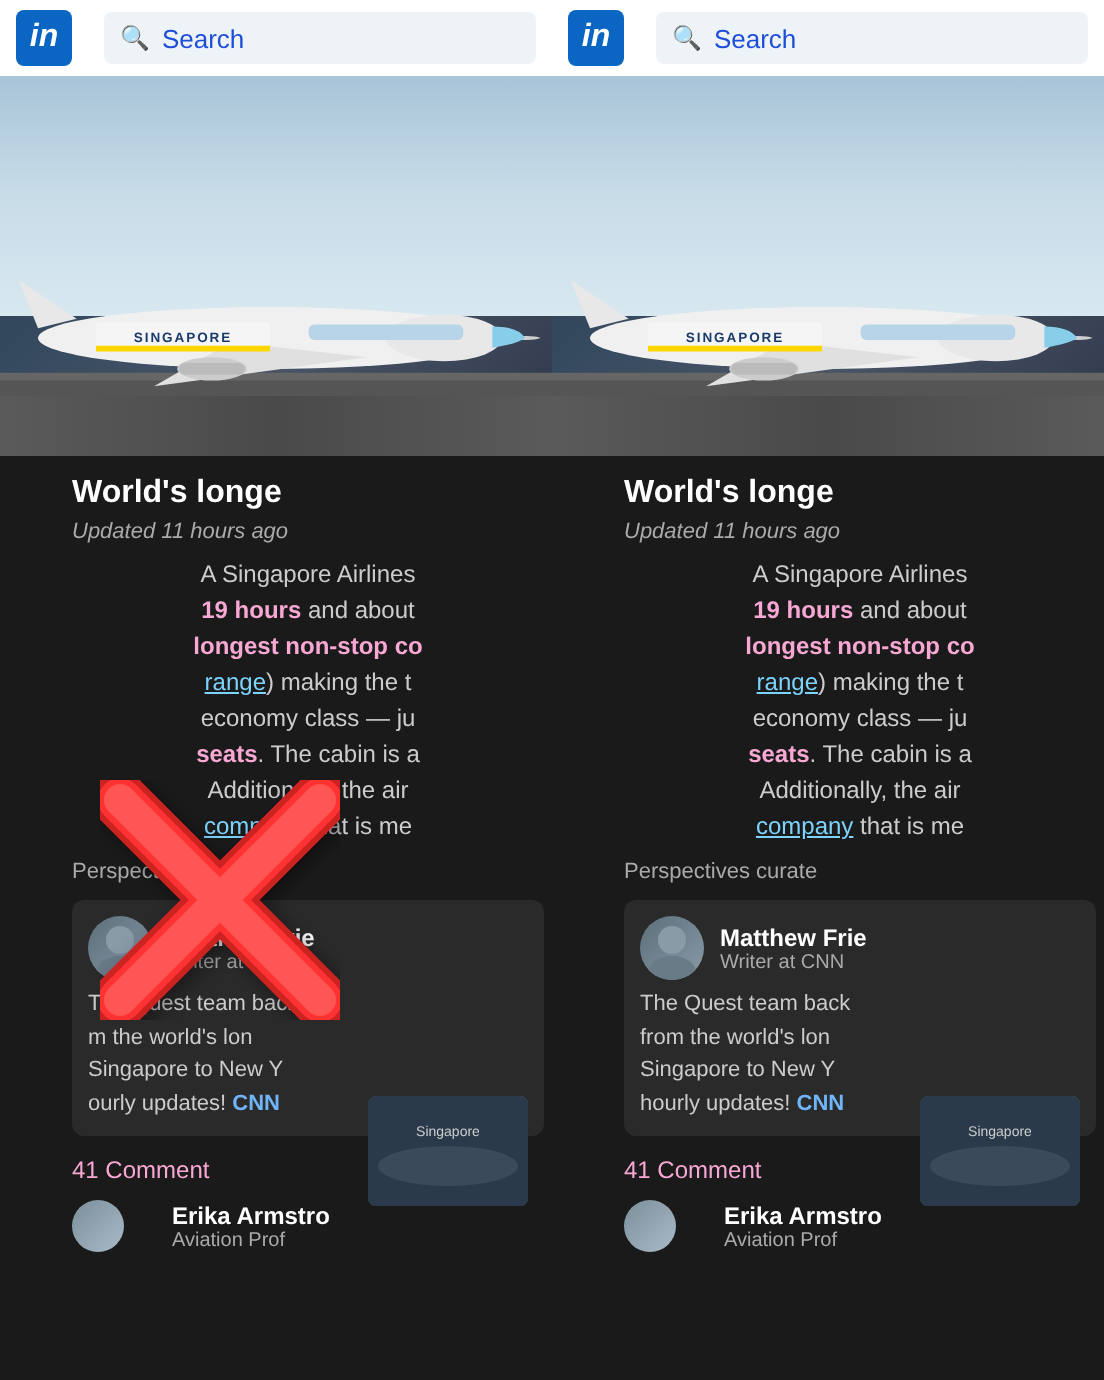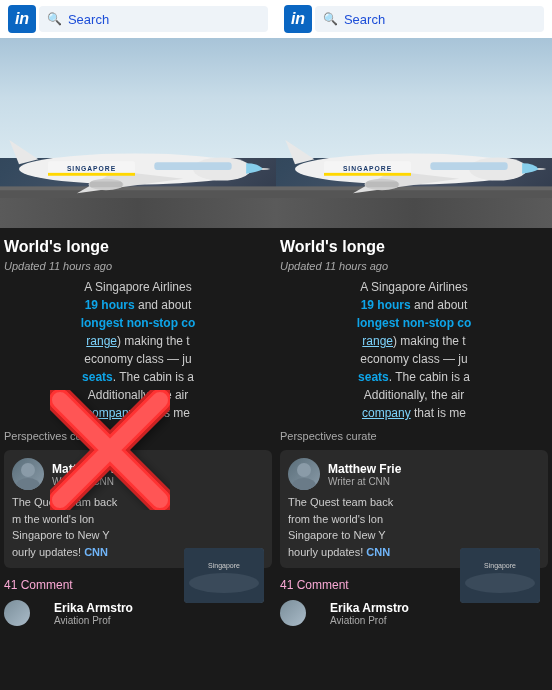--- a/index.html
+++ b/index.html
@@ -20,21 +20,21 @@
       background: #1a1a1a;
     }
 
     
     .header {
       height: 38px;
       background: #ffffff;
       display: flex;
       align-items: center;
       padding: 0 8px;
-      gap: 3px;
+      gap: 16px;
       position: relative;
       z-index: 10;
     }
 
     .linkedin-logo {
       width: 28px;
       height: 28px;
       background: #0a66c2;
       border-radius: 4px;
       display: flex;
@@ -85,20 +85,21 @@
       bottom: 20px;
       left: -10px;
       width: 290px;
     }
 
     
     .article-content {
       background: #1a1a1a;
       padding: 10px 4px;
       color: #e0e0e0;
+      margin-left: 32px;
     }
 
     .article-title {
       font-size: 16px;
       font-weight: 700;
       color: #ffffff;
       margin-bottom: 4px;
     }
 
     .article-timestamp {
@@ -110,21 +111,21 @@
 
     .article-body {
       font-size: 12px;
       color: #ccc;
       line-height: 1.5;
       text-align: center;
     }
 
     .article-body .highlight {
       font-weight: bold;
-      color: #0ea5e9;
+      color: #f9a8d4;
     }
 
     .article-body .link {
       color: #7dd3fc;
       text-decoration: underline;
     }
 
     .perspectives-label {
       font-size: 11px;
       color: #aaa;

